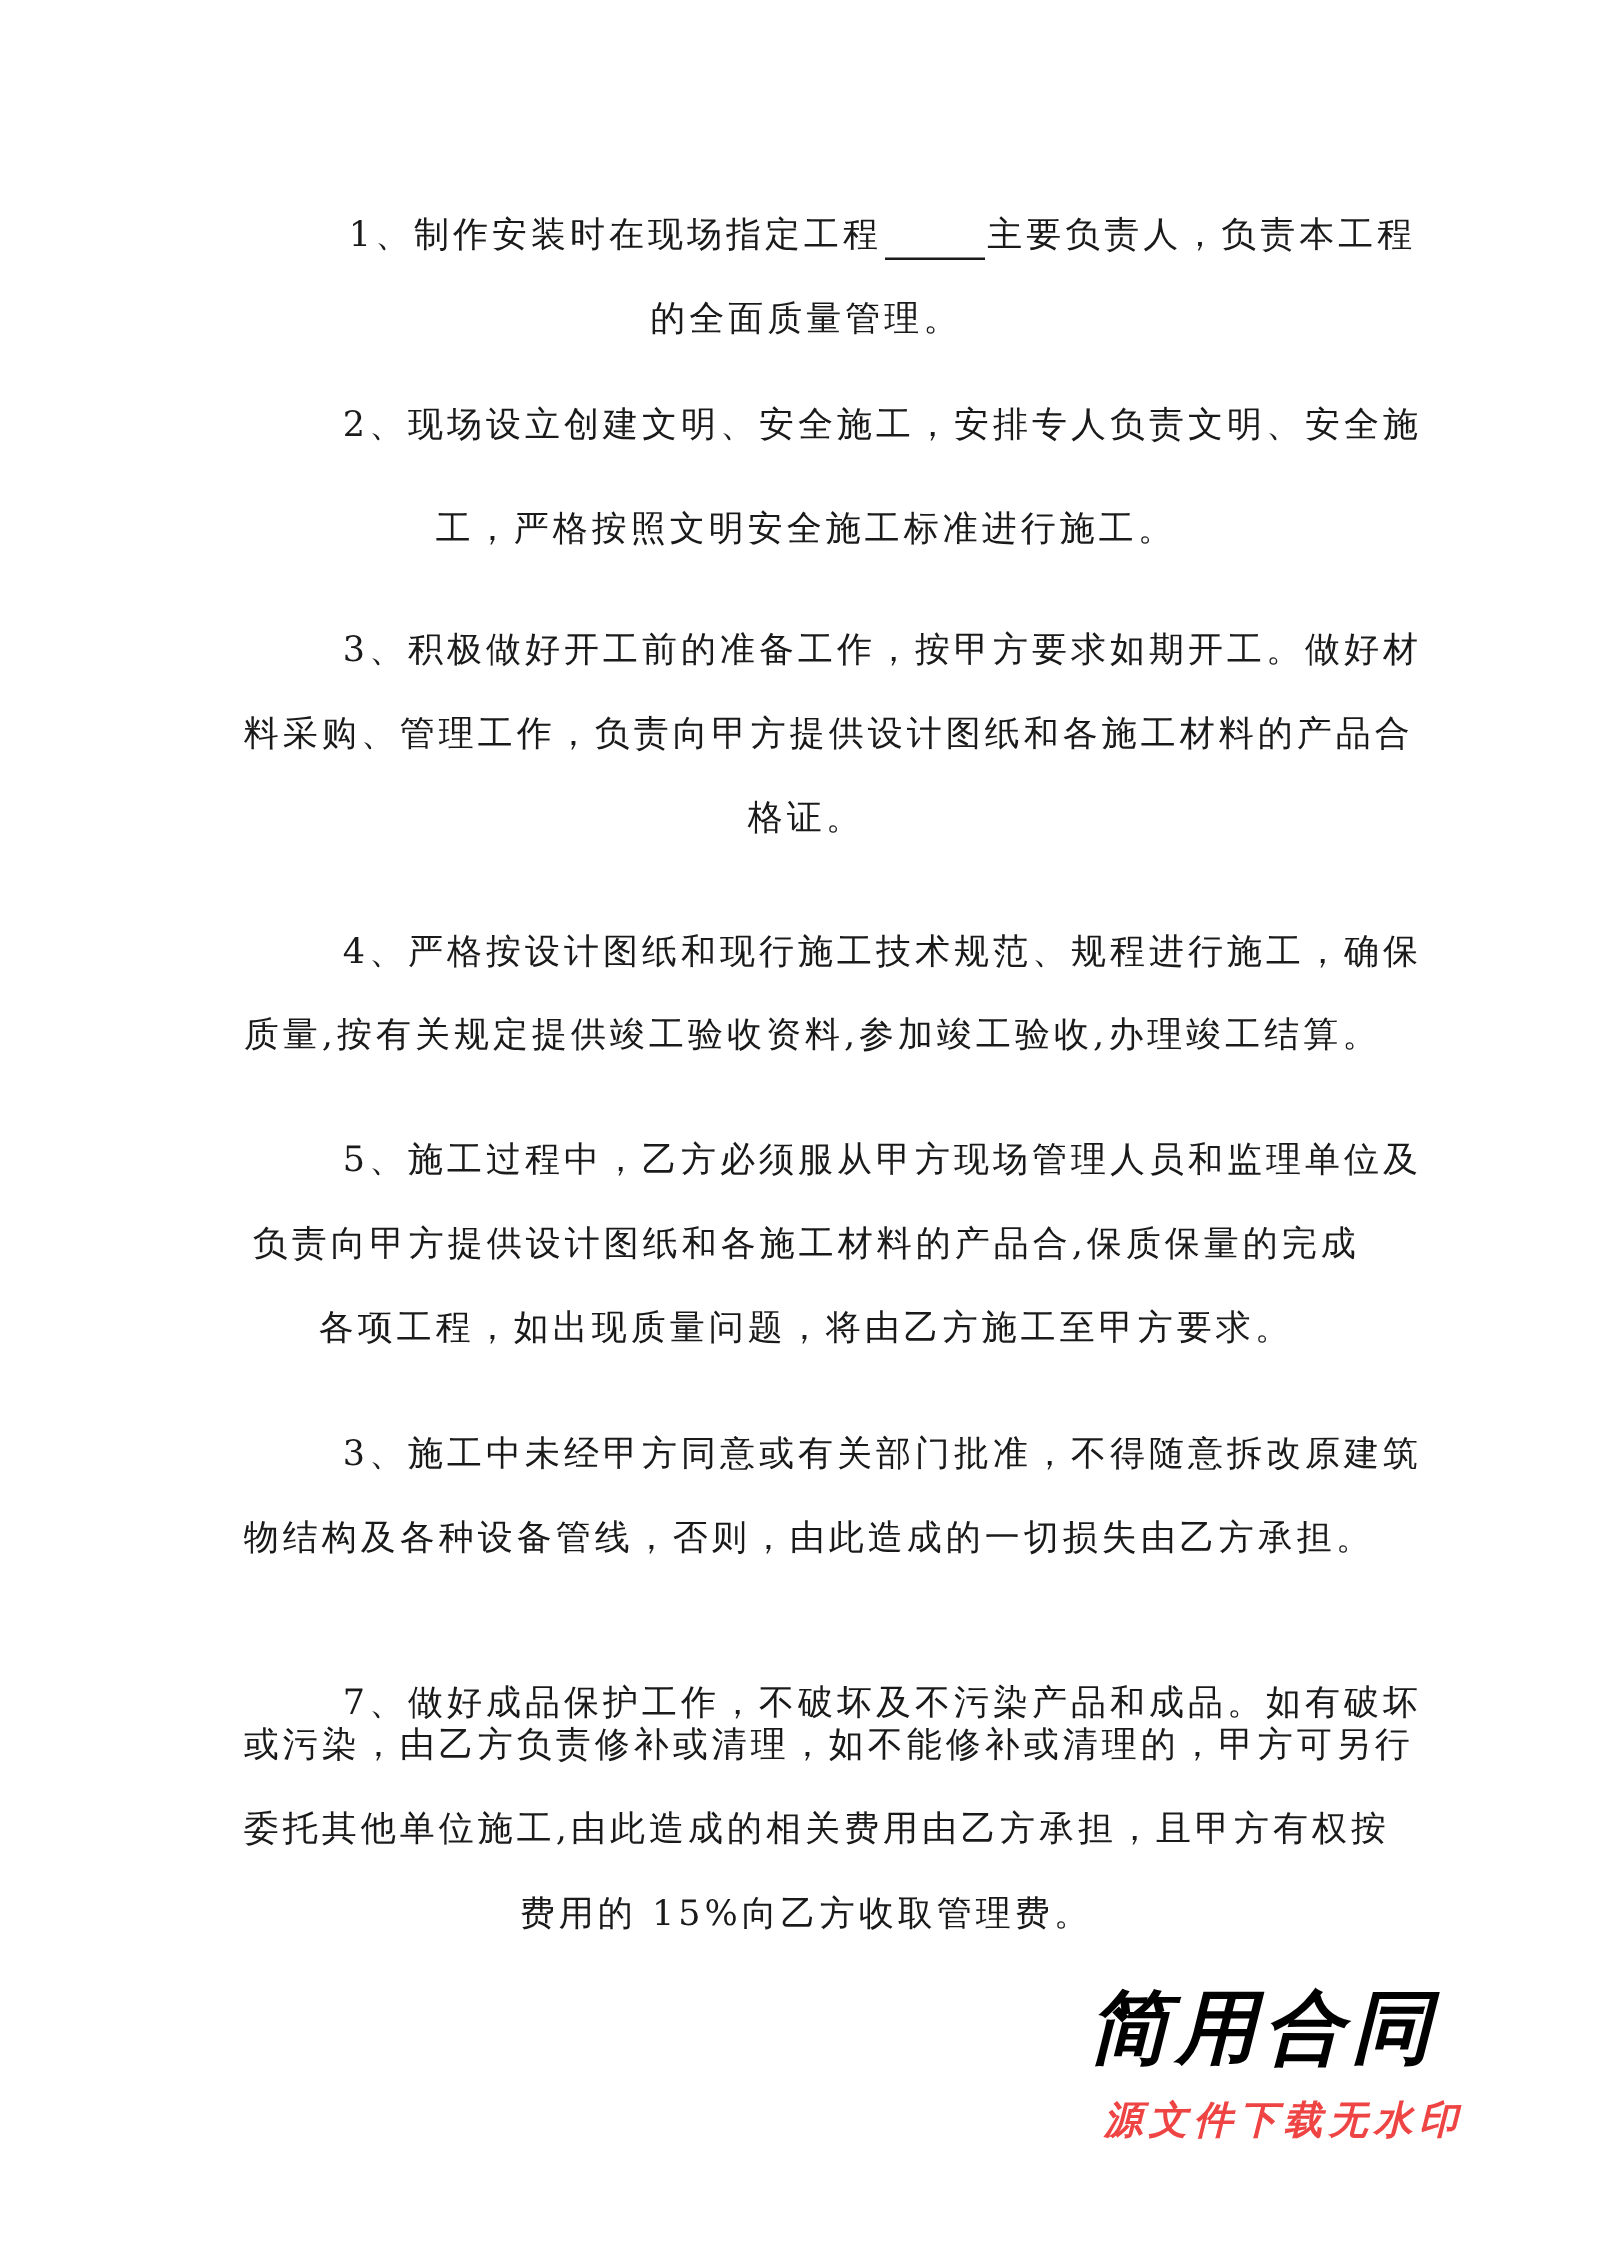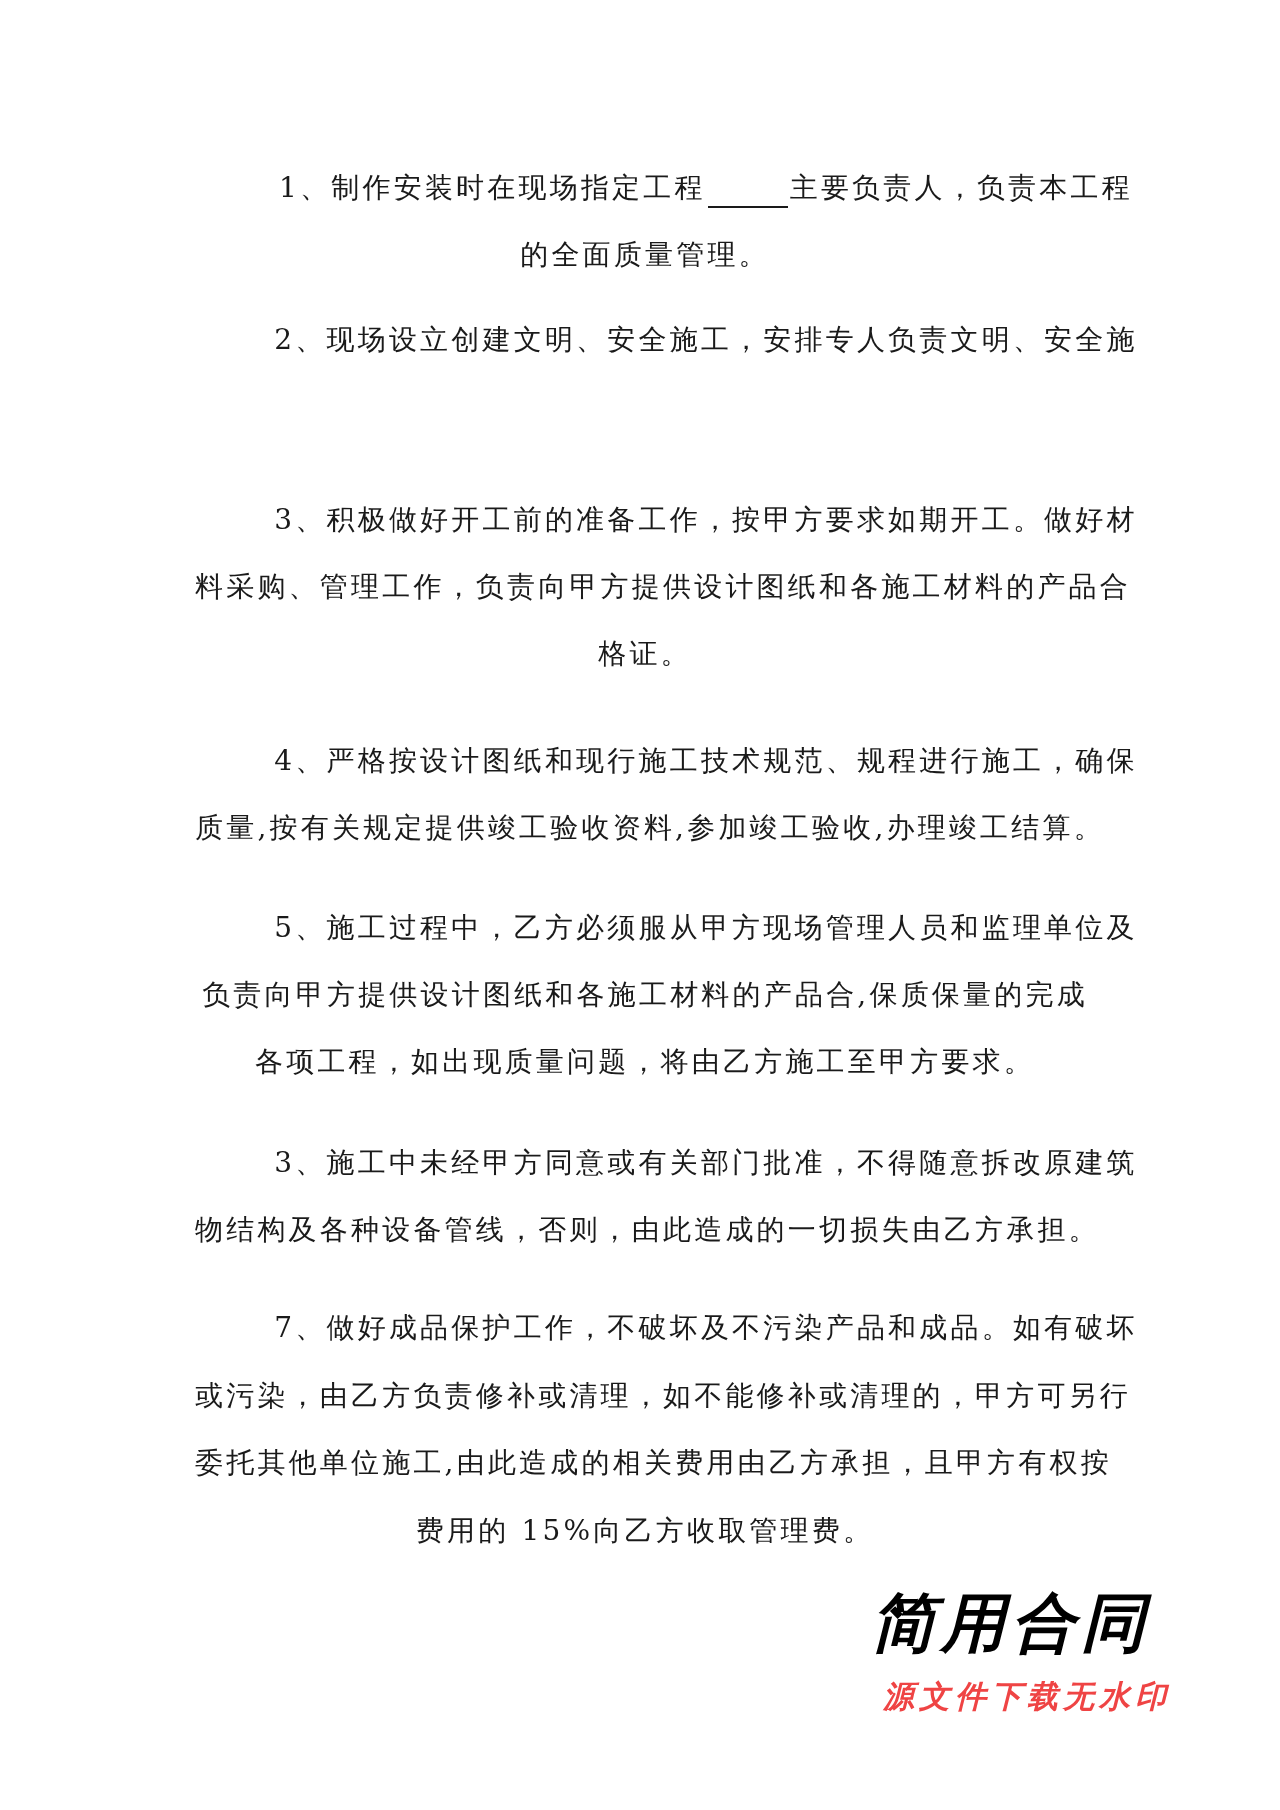--- a/index.html
+++ b/index.html
@@ -58,36 +58,37 @@
 <body>
 
 <div class="page">
 
   <div class="line indent" style="top:168px;">
     <span>1、制作安装时在现场指定工程</span><span class="blank"></span><span>主要负责人，负责本工程</span>
   </div>
   <div class="line" style="top:235px;">的全面质量管理。</div>
 
   <div class="line indent" style="top:320px;">2、现场设立创建文明、安全施工，安排专人负责文明、安全施</div>
+  <div class="line" style="top:403px;">工，严格按照文明安全施工标准进行施工。</div>
 
   <div class="line indent" style="top:500px;">3、积极做好开工前的准备工作，按甲方要求如期开工。做好材</div>
   <div class="line" style="top:567px;">料采购、管理工作，负责向甲方提供设计图纸和各施工材料的产品合</div>
   <div class="line" style="top:634px;">格证。</div>
 
   <div class="line indent" style="top:741px;">4、严格按设计图纸和现行施工技术规范、规程进行施工，确保</div>
   <div class="line" style="top:808px;">质量,按有关规定提供竣工验收资料,参加竣工验收,办理竣工结算。</div>
 
   <div class="line indent" style="top:908px;">5、施工过程中，乙方必须服从甲方现场管理人员和监理单位及</div>
   <div class="line" style="top:975px;">负责向甲方提供设计图纸和各施工材料的产品合,保质保量的完成</div>
   <div class="line" style="top:1042px;">各项工程，如出现质量问题，将由乙方施工至甲方要求。</div>
 
   <div class="line indent" style="top:1143px;">3、施工中未经甲方同意或有关部门批准，不得随意拆改原建筑</div>
   <div class="line" style="top:1210px;">物结构及各种设备管线，否则，由此造成的一切损失由乙方承担。</div>
 
-  <div class="line indent" style="top:1308px;">7、做好成品保护工作，不破坏及不污染产品和成品。如有破坏</div>
+  <div class="line indent" style="top:1342px;">7、做好成品保护工作，不破坏及不污染产品和成品。如有破坏</div>
   <div class="line" style="top:1376px;">或污染，由乙方负责修补或清理，如不能修补或清理的，甲方可另行</div>
   <div class="line" style="top:1443px;">委托其他单位施工,由此造成的相关费用由乙方承担，且甲方有权按</div>
   <div class="line" style="top:1511px;">费用的 15%向乙方收取管理费。</div>
 
   <div class="watermark-main">简用合同</div>
   <div class="watermark-sub">源文件下载无水印</div>
 
 </div>
 
 </body></html>

